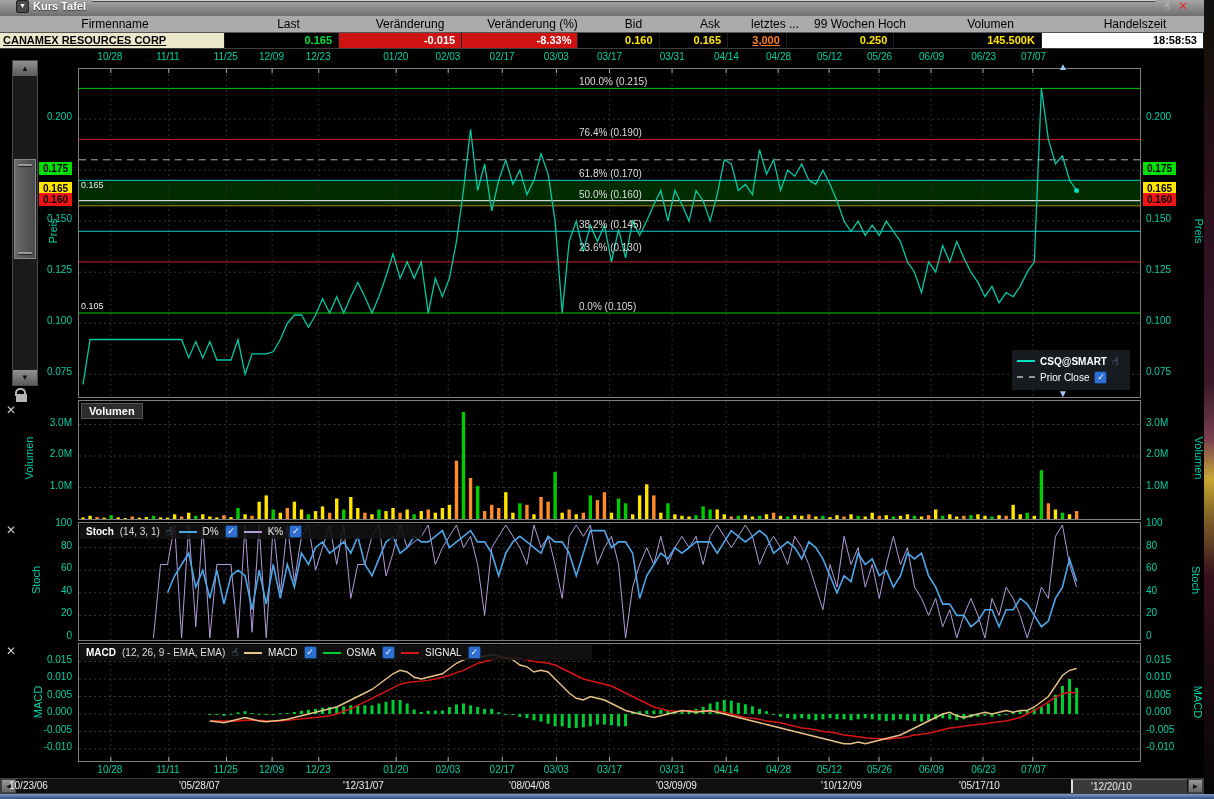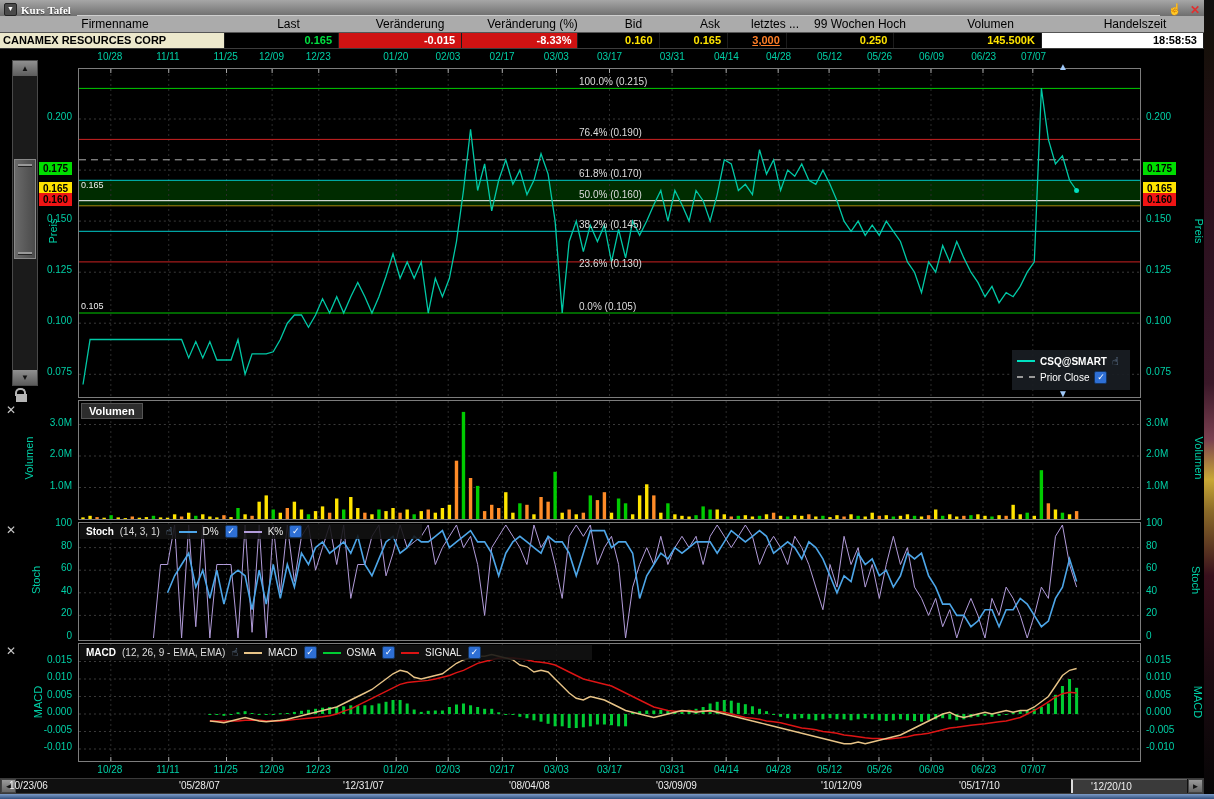--- a/index.html
+++ b/index.html
@@ -1,19 +1,19 @@
 <!DOCTYPE html>
 <html><head>
 <meta charset="utf-8">
 <style>
   html,body{margin:0;padding:0;background:#000;width:1214px;height:799px;overflow:hidden;
     font-family:"Liberation Sans","DejaVu Sans",sans-serif;position:relative;}
   
   #titlebar{position:absolute;left:0;top:0;width:1204px;height:16px;
-    background:linear-gradient(#a6a6a6,#6e6e6e);display:flex;align-items:flex-end;padding:0 4px;box-sizing:border-box;font-family:Liberation Serif, serif;}
+    background:linear-gradient(#a6a6a6,#6e6e6e);display:flex;align-items:flex-start;padding:0 16px;box-sizing:border-box;}
   #collapse-btn{width:11px;height:11px;background:#4a4a4a;border:1px solid #222;border-radius:2px;
     color:#fff;font-size:7px;line-height:10px;text-align:center;margin-right:4px;}
   #win-title{color:#fff;font-weight:bold;font-size:11px;white-space:nowrap;text-shadow:0 1px 1px #333;}
   #title-rule{flex:1;height:1px;background:#cfcfcf;margin:0 8px 0 6px;box-shadow:0 1px 0 #444;}
   #hand-top{color:#d8e4f0;font-size:11px;margin-right:8px;}
   #close-x{color:#e03030;font-weight:bold;font-size:12px;line-height:12px;}
   
   #qhead{position:absolute;left:0;top:16px;width:1204px;height:17px;background:#ababab;display:flex;
     border-bottom:1px solid #555;box-sizing:border-box;}
   .qh{font-size:12px;color:#000;text-align:center;line-height:16px;overflow:hidden;white-space:nowrap;box-sizing:border-box;}
@@ -99,21 +99,21 @@
     <div class="qh" style="width: 126px;">Veränderung</div>
     <div class="qh" style="width: 119px;">Veränderung (%)</div>
     <div class="qh" style="width: 83px;">Bid</div>
     <div class="qh" style="width: 70px;">Ask</div>
     <div class="qh" style="width: 60px;">letztes ...</div>
     <div class="qh" style="width: 110px;">99 Wochen Hoch</div>
     <div class="qh" style="width: 151px;">Volumen</div>
     <div class="qh" style="width: 138px;">Handelszeit</div>
   </div>
 <div id="qrow">
-    <div class="qv c-name" style="width: 230px;">CANAMEX RESOURCES CORP</div>
+    <div class="qv c-name" style="width: 230px; text-decoration: underline;">CANAMEX RESOURCES CORP</div>
     <div class="qv c-green" style="width: 117px;">0.165</div>
     <div class="qv c-redbg" style="width: 126px;">-0.015</div>
     <div class="qv c-redbg" style="width: 119px;">-8.33%</div>
     <div class="qv c-yellow" style="width: 83px;">0.160</div>
     <div class="qv c-yellow" style="width: 70px;">0.165</div>
     <div class="qv c-orange" style="width: 60px; text-decoration: underline;">3,000</div>
     <div class="qv c-yellow" style="width: 110px;">0.250</div>
     <div class="qv c-yellow" style="width: 151px;">145.500K</div>
     <div class="qv c-whitebg" style="width: 166px;">18:58:53</div>
   </div>
@@ -242,21 +242,21 @@
       <line x1="0" y1="136.8" x2="1063" y2="136.8" stroke="#a8860b"></line>
       <path d="M4.0 315.5L11.1 270.5L18.1 270.5L25.2 270.5L32.2 270.5L39.3 270.5L46.4 270.5L53.4 270.5L60.5 270.5L67.5 270.5L74.6 270.5L81.7 270.5L88.7 270.5L95.8 270.5L102.8 270.5L109.9 288.9L117.0 272.6L124.0 288.9L131.1 272.6L138.1 291.0L145.2 291.0L152.3 291.0L159.3 270.5L166.4 305.3L173.4 284.8L180.5 284.8L187.6 284.8L194.6 282.8L201.7 270.5L208.7 254.2L215.8 246.0L222.9 246.0L229.9 258.3L237.0 246.0L244.0 229.7L251.1 244.0L258.2 227.7L265.2 244.0L272.3 227.7L279.3 213.4L286.4 227.7L293.5 244.0L300.5 227.7L307.6 207.2L314.6 184.8L321.7 209.3L328.8 192.9L335.8 209.3L342.9 192.9L349.9 244.0L357.0 209.3L364.1 227.7L371.1 209.3L378.2 172.5L385.2 121.5L392.3 60.2L399.4 121.5L406.4 94.9L413.5 141.9L420.5 111.3L427.6 90.8L434.7 115.3L441.7 101.1L448.8 125.6L455.8 111.3L462.9 84.7L470.0 105.1L477.0 152.1L484.1 244.0L491.1 172.5L498.2 152.1L505.3 182.7L512.3 156.2L519.4 172.5L526.4 156.2L533.5 192.9L540.6 160.3L547.6 188.9L554.7 152.1L561.7 166.4L568.8 152.1L575.9 135.8L582.9 121.5L590.0 152.1L597.0 121.5L604.1 135.8L611.2 152.1L618.2 121.5L625.3 131.7L632.3 152.1L639.4 125.6L646.5 90.8L653.5 94.9L660.6 121.5L667.6 115.3L674.7 125.6L681.8 80.6L688.8 105.1L695.9 90.8L702.9 121.5L710.0 101.1L717.1 107.2L724.1 94.9L731.2 111.3L738.2 115.3L745.3 101.1L752.4 115.3L759.4 131.7L766.5 152.1L773.5 162.3L780.6 152.1L787.7 166.4L794.7 156.2L801.8 166.4L808.8 152.1L815.9 162.3L823.0 172.5L830.0 192.9L837.1 203.2L844.1 223.6L851.2 192.9L858.3 203.2L865.3 176.6L872.4 192.9L879.4 172.5L886.5 188.9L893.6 203.2L900.6 213.4L907.7 227.7L914.7 217.4L921.8 233.8L928.9 223.6L935.9 227.7L943.0 217.4L950.0 203.2L957.1 192.9L964.2 19.4L971.2 70.4L978.3 94.9L985.3 86.8L992.4 111.3L999.5 121.5" fill="none" stroke="#00c9a6" stroke-width="1.3"></path>
       <circle cx="999.5" cy="121.5" r="2.5" fill="#00e0c0"></circle>
     </svg>
   <div id="fibLabels">
       <div class="fib-label" style="left: 500px; top: 7.37px;">100.0% (0.215)</div>
       <div class="fib-label" style="left: 500px; top: 58.42px;">76.4% (0.190)</div>
       <div class="fib-label" style="left: 500px; top: 99.26px;">61.8% (0.170)</div>
       <div class="fib-label" style="left: 500px; top: 119.68px;">50.0% (0.160)</div>
       <div class="fib-label" style="left: 500px; top: 150.31px;">38.2% (0.145)</div>
-      <div class="fib-label" style="left: 500px; top: 189px;">23.6% (0.130)</div>
+      <div class="fib-label" style="left: 500px; top: 173px;">23.6% (0.130)</div>
       <div class="fib-label" style="left: 500px; top: 231.99px;">0.0% (0.105)</div>
     </div>
 <div class="inner-label" style="left: 2px; top: 111.386px;">0.165</div>
     <div class="inner-label" style="left: 2px; top: 231.864px;">0.105</div>
   </div>
 <div id="price-legend">
   <div class="row">
     <span class="swatch" style="background:#00e0c0;"></span>
     <span style="font-weight:bold;">CSQ@SMART</span>
     <span class="hand">☝</span>

